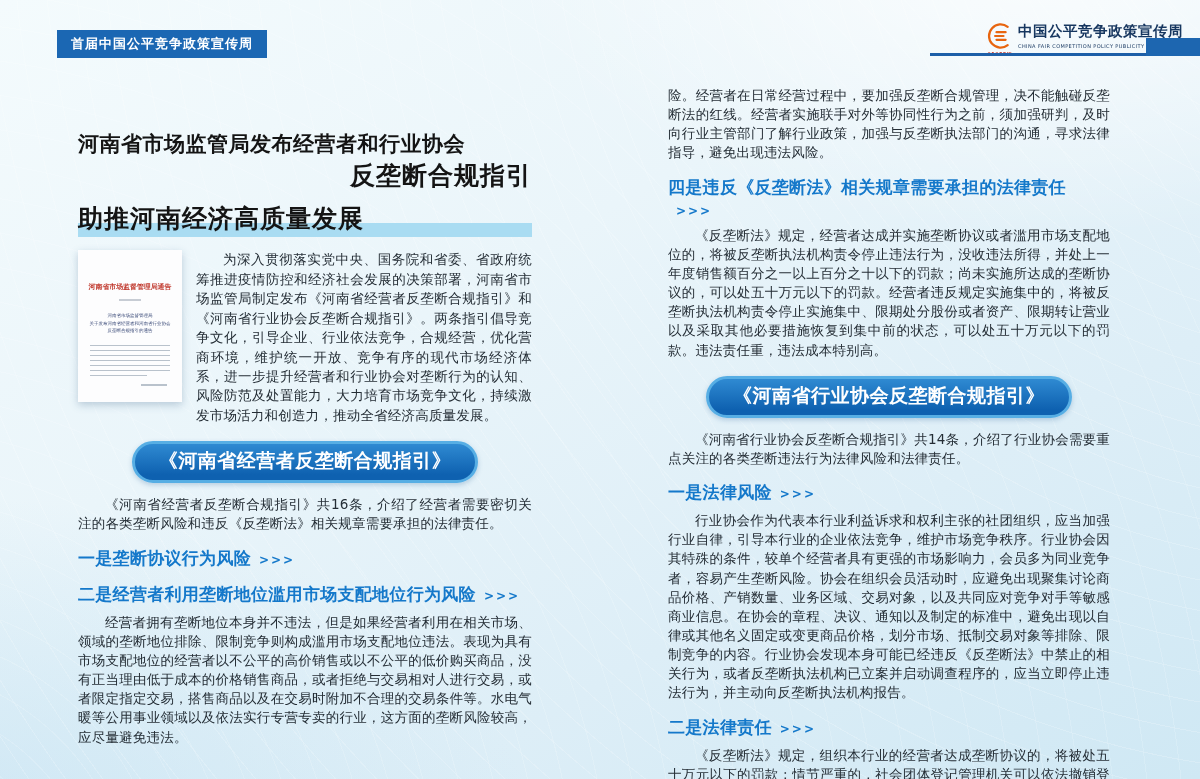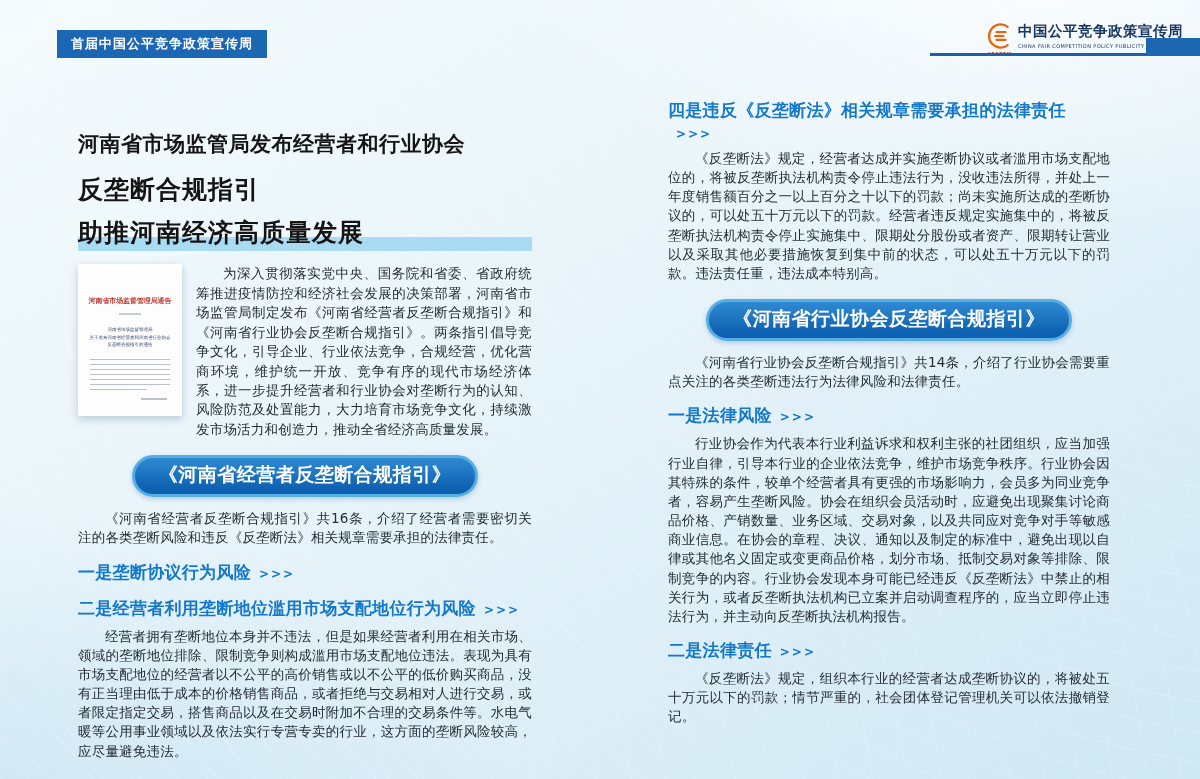--- a/index.html
+++ b/index.html
@@ -34,21 +34,21 @@
   .logo-en{ font-size:5px; color:#16365f; letter-spacing:.4px; white-space:nowrap; margin-top:2px; }
   .navy-line{ position:absolute; top:53px; left:930px; width:216px; height:3px; background:#1d5fa8; }
   .navy-block{ position:absolute; top:38px; left:1146px; width:54px; height:18px; background:#1d66b0; }
 
   
   .col{ position:absolute; top:86px; }
   .col-left{ left:78px; width:454px; }
   .col-right{ left:668px; width:442px; }
 
   .title1{ font-size:21px; font-weight:bold; color:#141414; line-height:1.35; letter-spacing:.5px;margin-top:44px; }
-  .title2{ font-size:25px; font-weight:bold; color:#141414; line-height:1.3; letter-spacing:1px; margin-top:16px; }
+  .title2{ font-size:25px; font-weight:bold; color:#141414; line-height:1.3; letter-spacing:1px; margin-top:2px;text-align:right; }
   .title3{
     font-size:25px; font-weight:bold; color:#141414; line-height:1.3; letter-spacing:1px;
     background:linear-gradient(to bottom, transparent 56%, #a9dcf2 56%, #a9dcf2 97%, transparent 97%);
     margin-top:10px; padding-bottom:3px;
   }
 
   .intro-row{ display:flex; gap:14px; margin-top:12px; }
   .thumb{
     flex:none; width:104px; height:152px; background:#fdfdfe;
     box-shadow:0 3px 8px rgba(50,90,130,.28); padding:24px 7px 6px; position:relative;
@@ -139,20 +139,21 @@
     </div>
 
     <div class="sec-h">
       <span>二是经营者利用垄断地位滥用市场支配地位行为风险</span><span class="arrows">&gt;&gt;&gt;</span>
     </div>
     <p class="body-p">经营者拥有垄断地位本身并不违法，但是如果经营者利用在相关市场、领域的垄断地位排除、限制竞争则构成滥用市场支配地位违法。表现为具有市场支配地位的经营者以不公平的高价销售或以不公平的低价购买商品，没有正当理由低于成本的价格销售商品，或者拒绝与交易相对人进行交易，或者限定指定交易，搭售商品以及在交易时附加不合理的交易条件等。水电气暖等公用事业领域以及依法实行专营专卖的行业，这方面的垄断风险较高，应尽量避免违法。</p>
 
   </div>
 
   <div class="col col-right">
+    <p class="body-p noindent">险。经营者在日常经营过程中，要加强反垄断合规管理，决不能触碰反垄断法的红线。经营者实施联手对外等协同性行为之前，须加强研判，及时向行业主管部门了解行业政策，加强与反垄断执法部门的沟通，寻求法律指导，避免出现违法风险。</p>
 
     <div class="sec-h">
       <span>四是违反《反垄断法》相关规章需要承担的法律责任</span><span class="arrows">&gt;&gt;&gt;</span>
     </div>
     <p class="body-p">《反垄断法》规定，经营者达成并实施垄断协议或者滥用市场支配地位的，将被反垄断执法机构责令停止违法行为，没收违法所得，并处上一年度销售额百分之一以上百分之十以下的罚款；尚未实施所达成的垄断协议的，可以处五十万元以下的罚款。经营者违反规定实施集中的，将被反垄断执法机构责令停止实施集中、限期处分股份或者资产、限期转让营业以及采取其他必要措施恢复到集中前的状态，可以处五十万元以下的罚款。违法责任重，违法成本特别高。</p>
 
     <div class="banner">《河南省行业协会反垄断合规指引》</div>
     <p class="body-p">《河南省行业协会反垄断合规指引》共14条，介绍了行业协会需要重点关注的各类垄断违法行为法律风险和法律责任。</p>
 
     <div class="sec-h">

